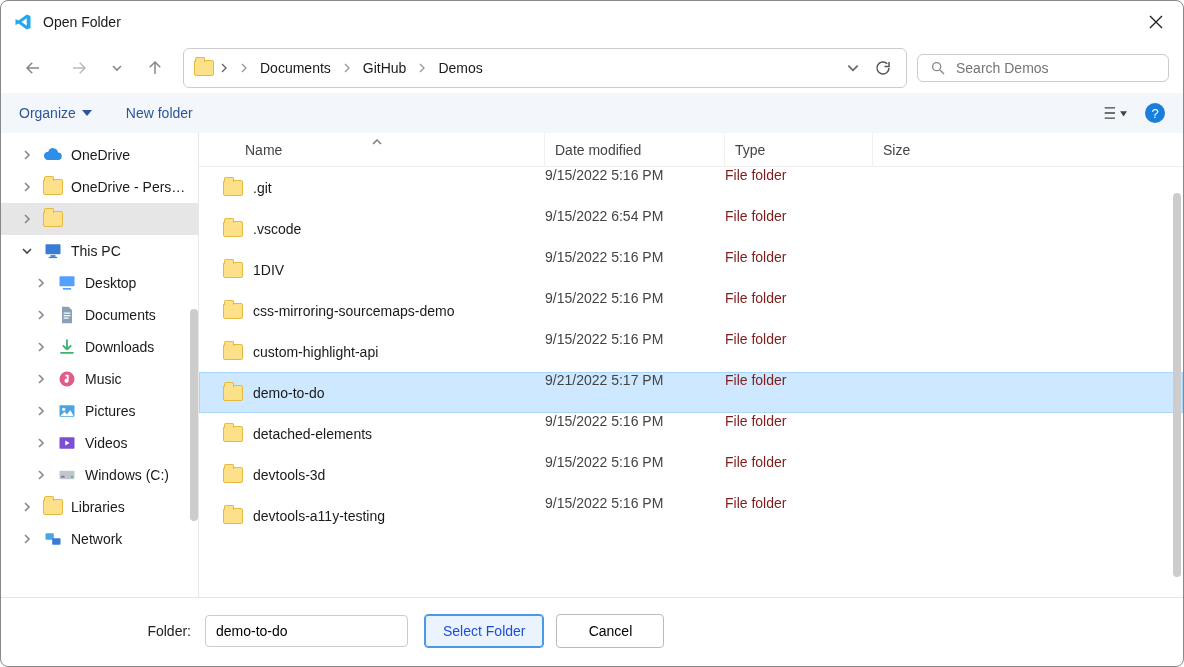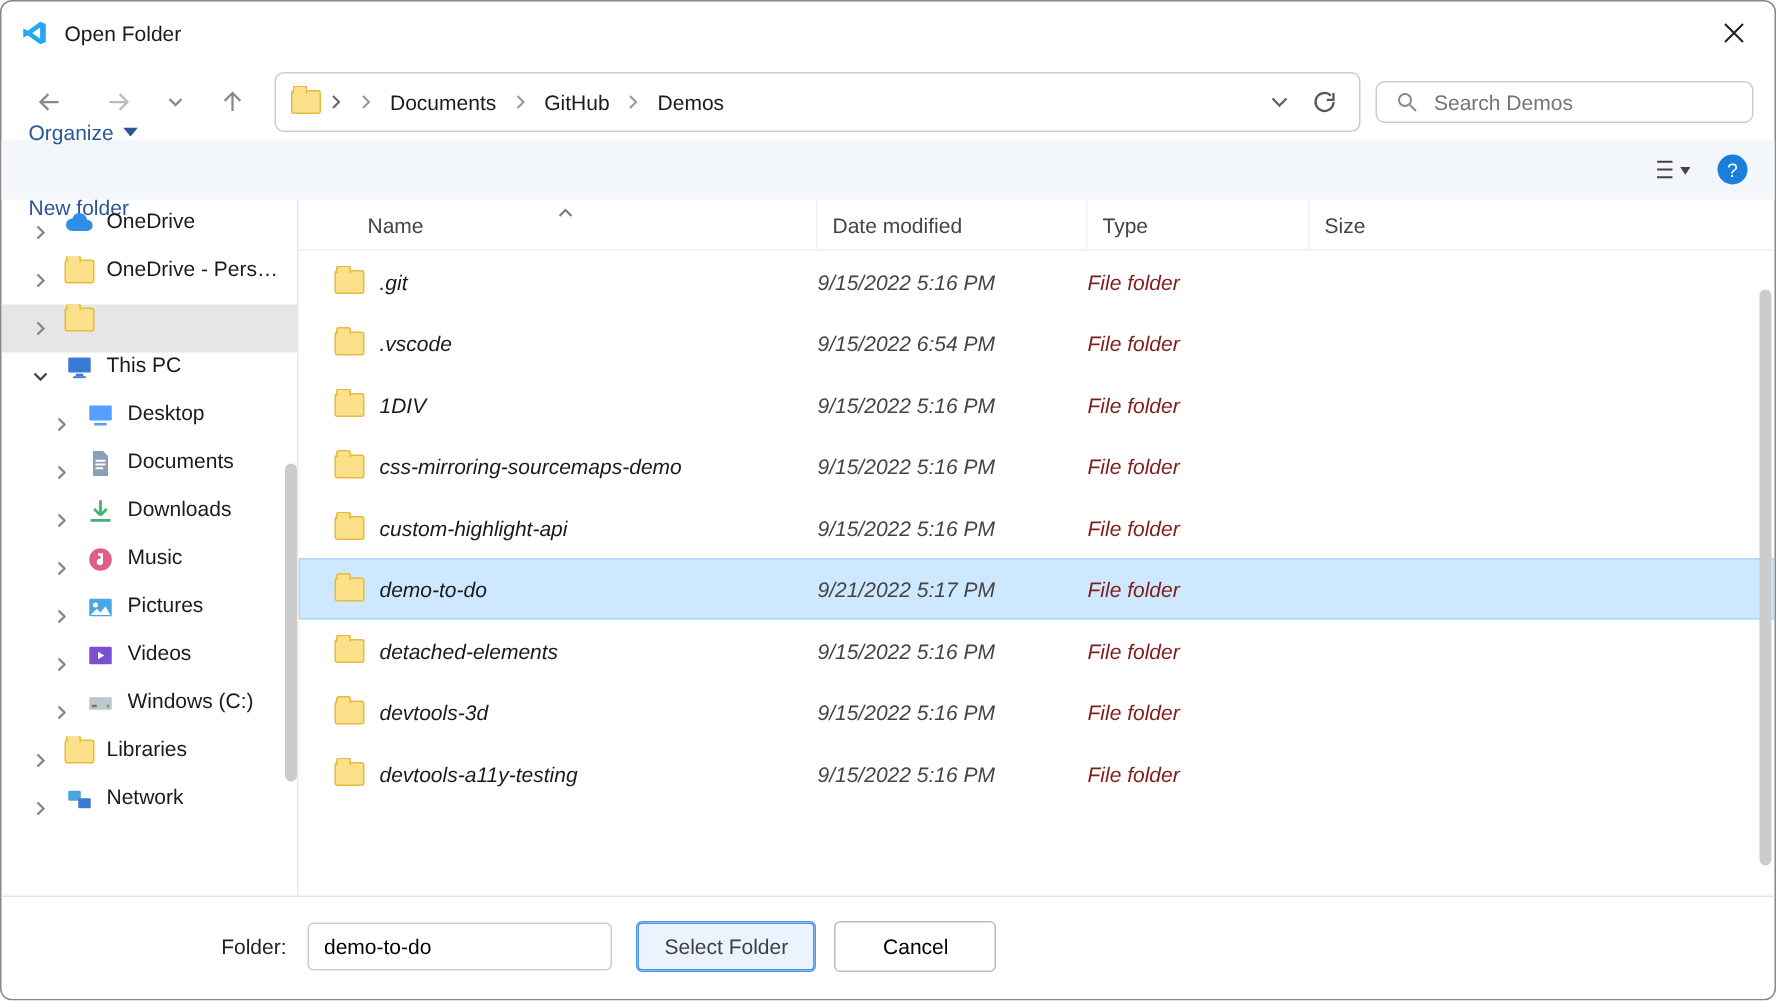--- a/index.html
+++ b/index.html
@@ -68,38 +68,39 @@
   .searchbox input { border:none; outline:none; font-size:14px; width:100%; color:#333; }
   
   .toolbarrow {
     height: 40px;
     background: #f3f6fa;
     display:flex;
     align-items:center;
     padding: 0 18px;
     gap: 24px;
   }
-  .toolbarrow .tb-left { display:flex; gap:34px;flex-direction:column; }
+  .toolbarrow .tb-left { display:flex; gap:34px; }
   .tb-link { color:#2b5797; cursor:pointer; display:flex; align-items:center; gap:6px; }
   .tb-right { display:flex; align-items:center; gap:18px; margin-left:auto; }
   .tb-icon { width:24px; height:24px; display:flex; align-items:center; justify-content:center; color:#444; cursor:pointer; }
   .help-badge { width:20px; height:20px; border-radius:50%; background:#1a7fdb; color:#fff; display:flex; align-items:center; justify-content:center; font-size:13px; cursor:pointer;}
   
   .mainarea { flex:1; display:flex; overflow:hidden; border-bottom:1px solid #e5e5e5;}
   .sidebar {
     width: 198px;
     border-right: 1px solid #e9e9e9;
     overflow-y:auto;
     position:relative;
     padding-top:6px;
     padding-bottom:6px;
   }
   .tree-item {
     height: 32px;
     display:flex;
+    align-items:center;
     gap:8px;
     padding-right:6px;
     cursor:pointer;
     white-space:nowrap;
     overflow:hidden;
   }
   .tree-item.selected { background:#e6e6e6; }
   .tree-chevron { width:16px; display:flex; align-items:center; justify-content:center; color:#555; flex-shrink:0;}
   .tree-icon { width:20px; height:20px; display:flex; align-items:center; justify-content:center; flex-shrink:0;}
   .tree-label { overflow:hidden; text-overflow:ellipsis; }
@@ -120,24 +121,22 @@
   .col { border-right:1px solid #f0f0f0; height:100%; display:flex; align-items:center; padding-left:10px;}
   .col-name { width:310px; position:relative;}
   .col-date { width:180px; }
   .col-type { width:148px; }
   .col-size { width:104px; border-right:none;}
   .sort-caret { position:absolute; left:136px; top:5px; }
   .filerows { flex:1; overflow:hidden; position:relative;}
   .filerow {
     height: 41px;
     display:flex;
-    align-items:center;
     padding-left:24px;
     cursor:pointer;
-    font-style:italic;
   }
   .filerow.selected { background:#cde8ff; outline:1px solid #a9d6fb; outline-offset:-1px;}
   .cell-name { width:322px; display:flex; align-items:center; gap:10px; }
   .cell-date { width:180px; color:#444;}
   .cell-type { width:148px; color:#7f1d1d;}
   .cell-size { width:104px; }
   .folder-icon { width:20px; height:16px; background:#fde08a; border:1px solid #e6b93f; border-radius:2px 2px 2px 2px; position:relative;}
   .folder-icon::before { content:""; position:absolute; top:-4px; left:0; width:8px; height:4px; background:#fde08a; border:1px solid #e6b93f; border-bottom:none; border-radius:2px 2px 0 0;}
   .list-scrollthumb { position:absolute; right:2px; top:26px; width:8px; height:384px; background:#ccc; border-radius:4px;}
   
@@ -161,21 +160,21 @@
   .btn {
     min-width:108px;
     height:34px;
     border:1px solid #bbb;
     border-radius:4px;
     background:#fff;
     cursor:pointer;
     font-size:14px;
     padding: 0 18px;
   }
-  .btn.primary { background:#eaf3fe; border-color:#4a98e8; color:#404040; box-shadow: 0 0 0 1px #4a98e8 inset;}
+  .btn.primary { background:#eaf3fe; border-color:#4a98e8; color:#1d4ed8; box-shadow: 0 0 0 1px #4a98e8 inset;}
   svg { display:block; }
 </style>
 </head>
 <body>
 
 <div class="window">
 
   <div class="titlebar">
     <span class="app-icon">
       <svg width="18" height="18" viewBox="0 0 24 24">

